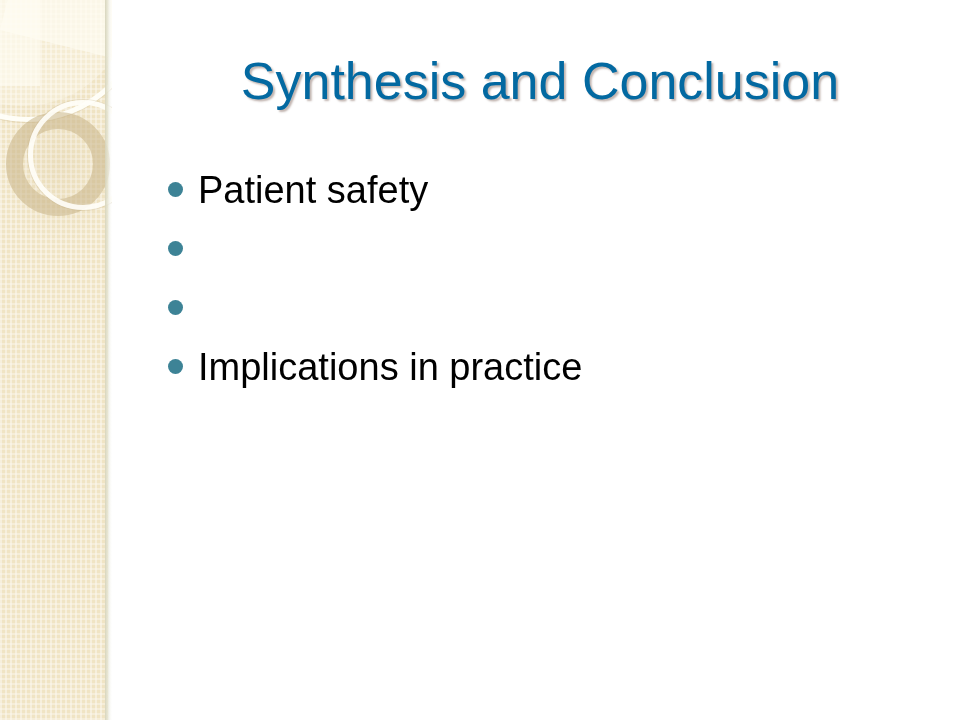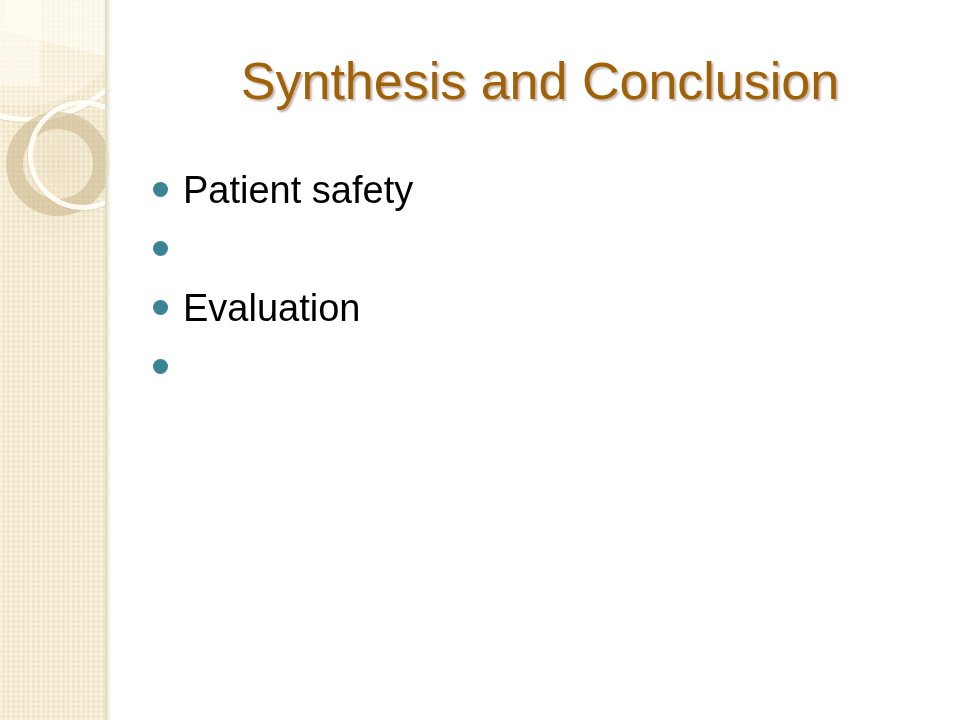--- a/index.html
+++ b/index.html
@@ -138,29 +138,29 @@
   
   .title {
     position: absolute;
     left: 130px;
     top: 50px;
     width: 820px;
     text-align: center;
     font-size: 52px;
     line-height: 62px;
     font-weight: normal;
-    color: #a16207;
+    color: #0369a1;
     text-shadow: 2px 2px 2px rgba(120,90,80,0.45);
     white-space: nowrap;
   }
 
   
   .bullets {
     position: absolute;
-    left: 153px;
+    left: 168px;
     top: 160px;
     width: 760px;
   }
   .bullet-row {
     display: flex;
     align-items: center;
     height: 59px;
   }
   .bullet-dot {
     width: 15px;
@@ -203,22 +203,22 @@
       <span class="bullet-dot"></span>
       <span class="bullet-text">Patient safety</span>
     </div>
 
     <div class="bullet-row">
       <span class="bullet-dot"></span>
     </div>
 
     <div class="bullet-row">
       <span class="bullet-dot"></span>
-      <span class="bullet-text">Evaluation</span>
-    </div>
-
-    <div class="bullet-row">
-      <span class="bullet-dot"></span>
+    </div>
+
+    <div class="bullet-row">
+      <span class="bullet-dot"></span>
+      <span class="bullet-text">Implications in practice</span>
     </div>
 
   </div>
 
 </div>
 
 </body></html>

